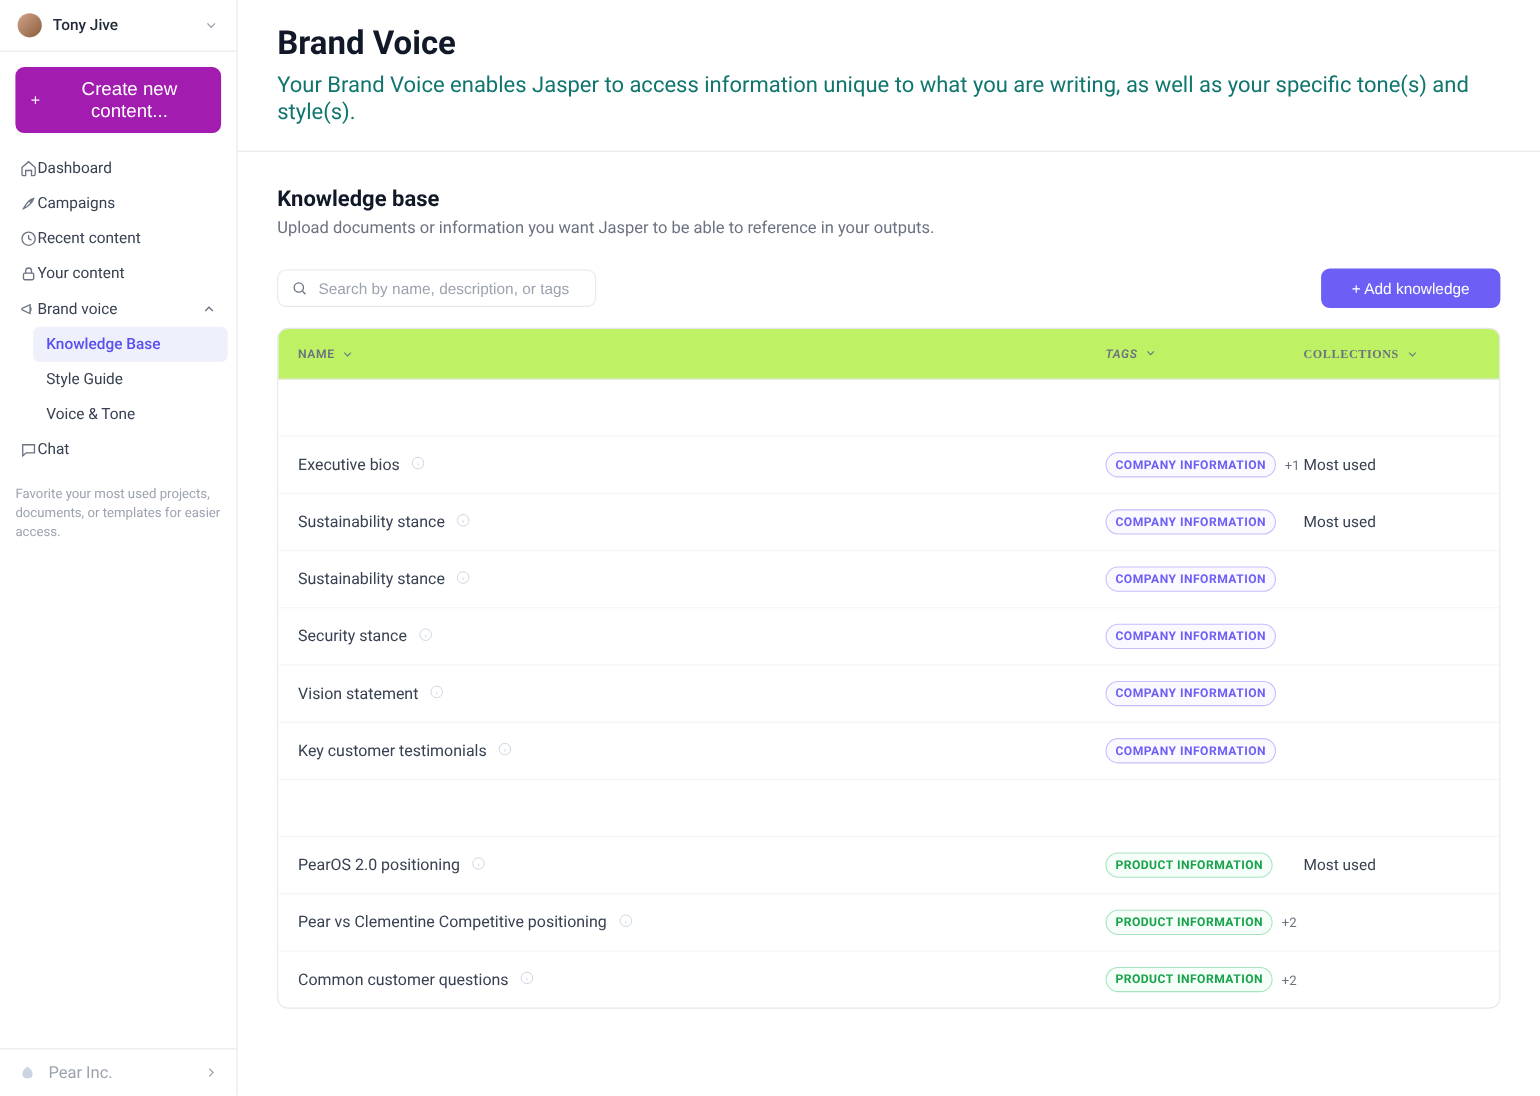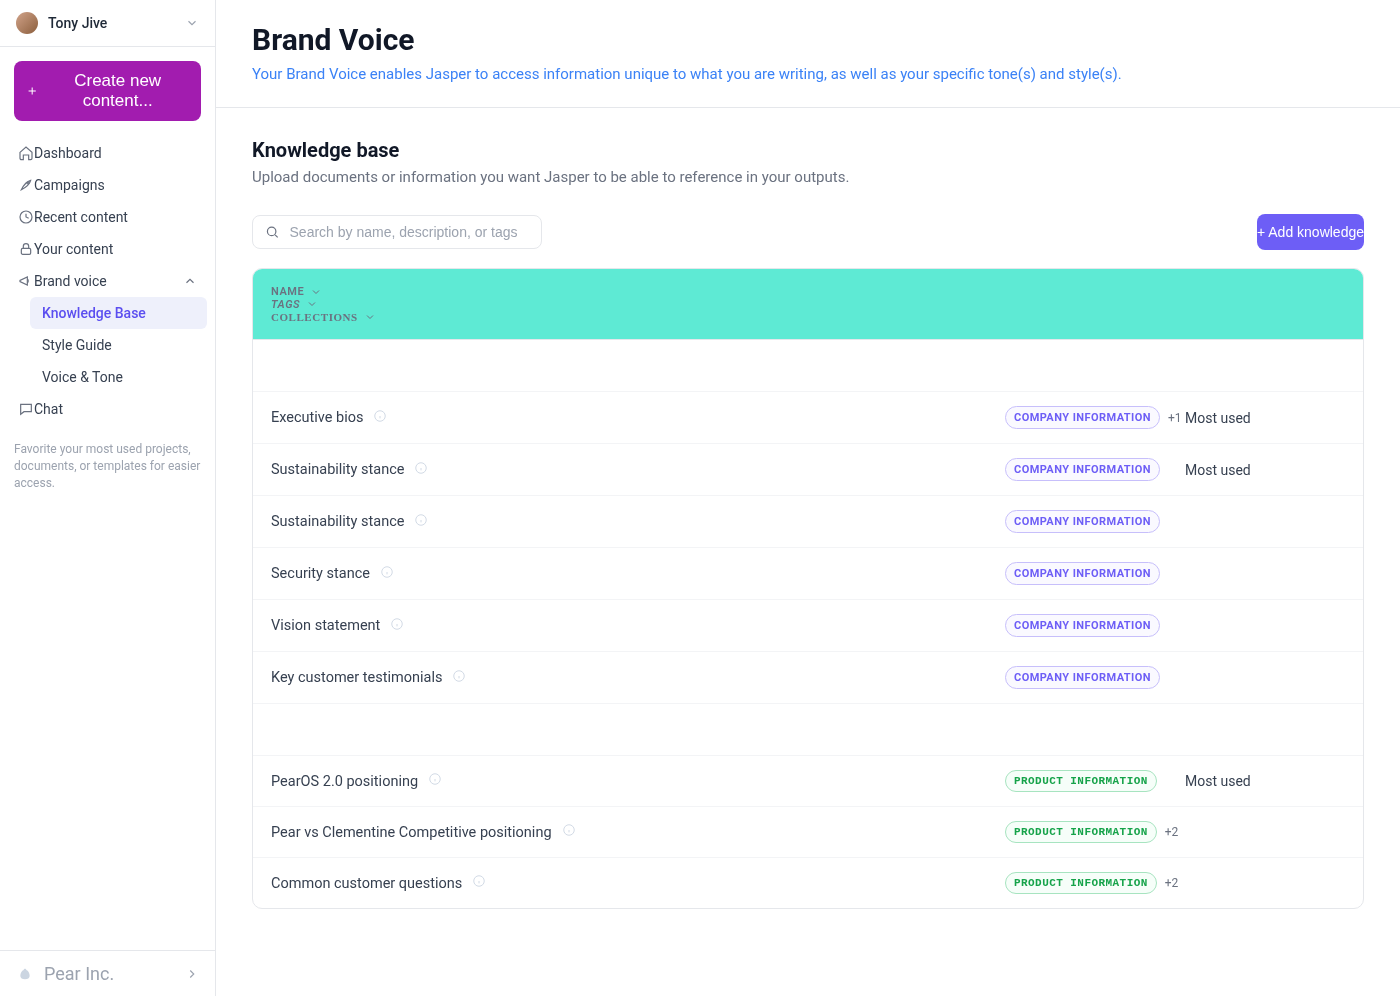--- a/index.html
+++ b/index.html
@@ -88,21 +88,21 @@
     line-height:1.4;
   }
   .sidebar-footer {
     margin-top:auto;
     border-top:1px solid #e5e7eb;
     padding: 12px 16px;
     display:flex;
     align-items:center;
     gap:10px;
     color:#9ca3af;
-    font-size:18px;
+    font-size:15px;
     cursor:pointer;
   }
   .sidebar-footer .org-logo {
     width:18px; height:18px;
     display:inline-flex; align-items:center; justify-content:center;
   }
   .sidebar-footer .chev { margin-left:auto; }
 
   
   .main {
@@ -113,22 +113,22 @@
     padding: 22px 36px 24px 36px;
     border-bottom:1px solid #e5e7eb;
   }
   .page-title {
     font-size: 30px;
     font-weight: 700;
     color:#111827;
     margin-bottom:8px;
   }
   .page-subtitle {
-    font-size:15px;
-    color:#3b82f6;
+    font-size:20px;
+    color:#0f766e;
   }
   .section-block { padding: 30px 36px 0 36px; }
   .section-title { font-size:20px; font-weight:700; margin-bottom:6px; color:#111827; }
   .section-desc { font-size:15px; color:#6b7280; margin-bottom:28px; }
   .toolbar-row { display:flex; align-items:center; gap:16px; margin-bottom:18px; }
   .search-box {
     display:flex; align-items:center;
     border:1px solid #e5e7eb;
     border-radius:8px;
     padding:8px 12px;
@@ -140,40 +140,39 @@
     border:none; outline:none; font-size:14px; color:#374151; width:100%;
     background:transparent;
   }
   .search-box input::placeholder { color:#9ca3af; }
   .spacer { flex:1; }
   .add-knowledge-btn {
     background:#6d5ef6;
     color:#fff;
     border:none;
     border-radius:8px;
-    padding:10px 0;
+    padding:10px 28px;
     font-size:14px;
     font-weight:500;
     cursor:pointer;
   }
   .table {
     border:1px solid #e5e7eb;
     border-radius:10px;
     overflow:hidden;
   }
   .thead {
-    background:#5eead4;
+    background:#bef264;
     display:flex;
     padding:16px 18px;
     font-size:11px;
     font-weight:600;
     letter-spacing:0.05em;
     color:#6b7280;
     border-bottom:1px solid #e5e7eb;
-    flex-direction:column;
   }
   .th-name { flex:1; display:flex; align-items:center; gap:6px; }
   .th-tags { width:180px; display:flex; align-items:flex-start; gap:6px;font-style:italic; }
   .th-coll { width:160px; display:flex; align-items:center; gap:6px;font-family:Liberation Serif, serif; }
   .thead svg { width:12px; height:12px; stroke:#6b7280; }
   .tbody-gap { height:52px; border-bottom:1px solid #f3f4f6; }
   .row {
     display:flex;
     align-items:center;
     padding:14px 18px;
@@ -187,21 +186,21 @@
     display:inline-block;
     font-size:11px;
     font-weight:700;
     letter-spacing:0.04em;
     padding:4px 8px;
     border-radius:999px;
     border:1px solid;
     white-space:nowrap;
   }
   .tag.company { color:#6d5ef6; border-color:#c7bffb; background:#faf9ff; }
-  .tag.product { color:#16a34a; border-color:#a7e4c0; background:#f6fef9;font-family:Liberation Mono, monospace; }
+  .tag.product { color:#16a34a; border-color:#a7e4c0; background:#f6fef9; }
   .tag-extra { font-size:12px; color:#6b7280; }
   .cell-coll { width:160px; font-size:14px; color:#374151; }
 </style>
 </head>
 <body>
 
 <aside class="sidebar">
   <div class="sidebar-top">
     <div class="avatar"></div>
     <span class="user-name">Tony Jive</span>

